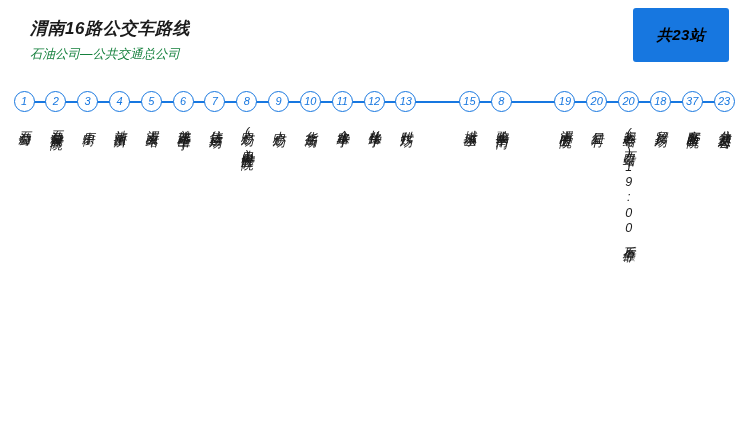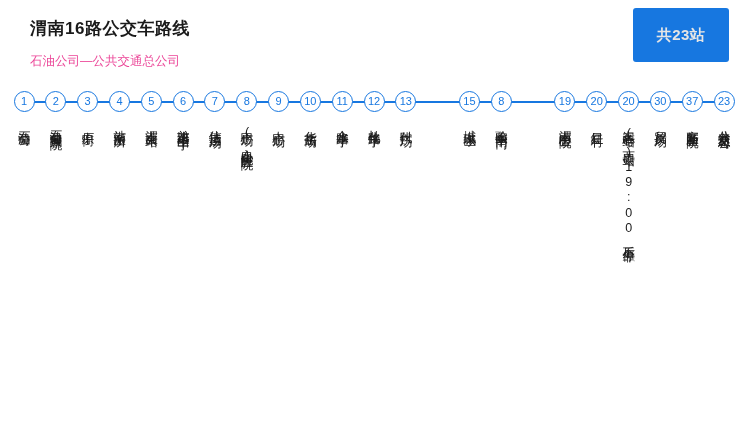--- a/index.html
+++ b/index.html
@@ -10,20 +10,21 @@
     width: 747px;
     height: 426px;
     background: #ffffff;
     font-family: "Liberation Sans", sans-serif;
     overflow: hidden;
   }
   .page {
     position: relative;
     width: 627px;
     height: 426px;
+    font-style: italic;
   }
   
   .header {
     position: absolute;
     left: 0;
     top: 0;
     width: 747px;
     height: 72px;
   }
   .title-block {
@@ -33,32 +34,32 @@
   }
   .route-title {
     font-size: 17px;
     font-weight: bold;
     color: #1a1a1a;
     letter-spacing: 0.5px;
     line-height: 22px;
   }
   .route-subtitle {
     font-size: 12.5px;
-    color: #ec4899;
+    color: #15803d;
     line-height: 20px;
-    margin-top: 11px;
+    margin-top: 4px;
   }
   .count-badge {
     position: absolute;
     right: 18px;
     top: 8px;
     width: 96px;
     height: 54px;
     background: #1777e0;
-    color: #e5e5e5;
+    color: #000000;
     border-radius: 3px;
     display: flex;
     align-items: center;
     justify-content: center;
     font-size: 15px;
     font-weight: bold;
     letter-spacing: 0.5px;
   }
   
   .route-area {
@@ -144,19 +145,19 @@
         <div class="stop" style="left: 263.545px;"><div class="node">9</div><div class="stop-name">中心广场</div></div>
         <div class="stop" style="left: 295.364px;"><div class="node">10</div><div class="stop-name">华岳商场</div></div>
         <div class="stop" style="left: 327.182px;"><div class="node">11</div><div class="stop-name">金水路十字</div></div>
         <div class="stop" style="left: 359px;"><div class="node">12</div><div class="stop-name">杜化路十字</div></div>
         <div class="stop" style="left: 390.818px;"><div class="node">13</div><div class="stop-name">时代广场</div></div>
         <div class="stop" style="left: 454.455px;"><div class="node">15</div><div class="stop-name">城上城小区</div></div>
         <div class="stop" style="left: 486.273px;"><div class="node">8</div><div class="stop-name">实验中学南门</div></div>
         <div class="stop" style="left: 549.909px;"><div class="node">19</div><div class="stop-name">渭南中心医院</div></div>
         <div class="stop" style="left: 581.727px;"><div class="node">20</div><div class="stop-name">红星村</div></div>
         <div class="stop" style="left: 613.545px;"><div class="node">20</div><div class="stop-name">客运中心站(西去站)19:00后不停靠</div></div>
-        <div class="stop" style="left: 645.364px;"><div class="node">30</div><div class="stop-name">贸易广场</div></div>
+        <div class="stop" style="left: 645.364px;"><div class="node">18</div><div class="stop-name">贸易广场</div></div>
         <div class="stop" style="left: 677.182px;"><div class="node">37</div><div class="stop-name">高新新区医院</div></div>
         <div class="stop" style="left: 709px;"><div class="node">23</div><div class="stop-name">公共交通总公司</div></div>
       </div>
   </div>
 
 </div>
 
 </body></html>

